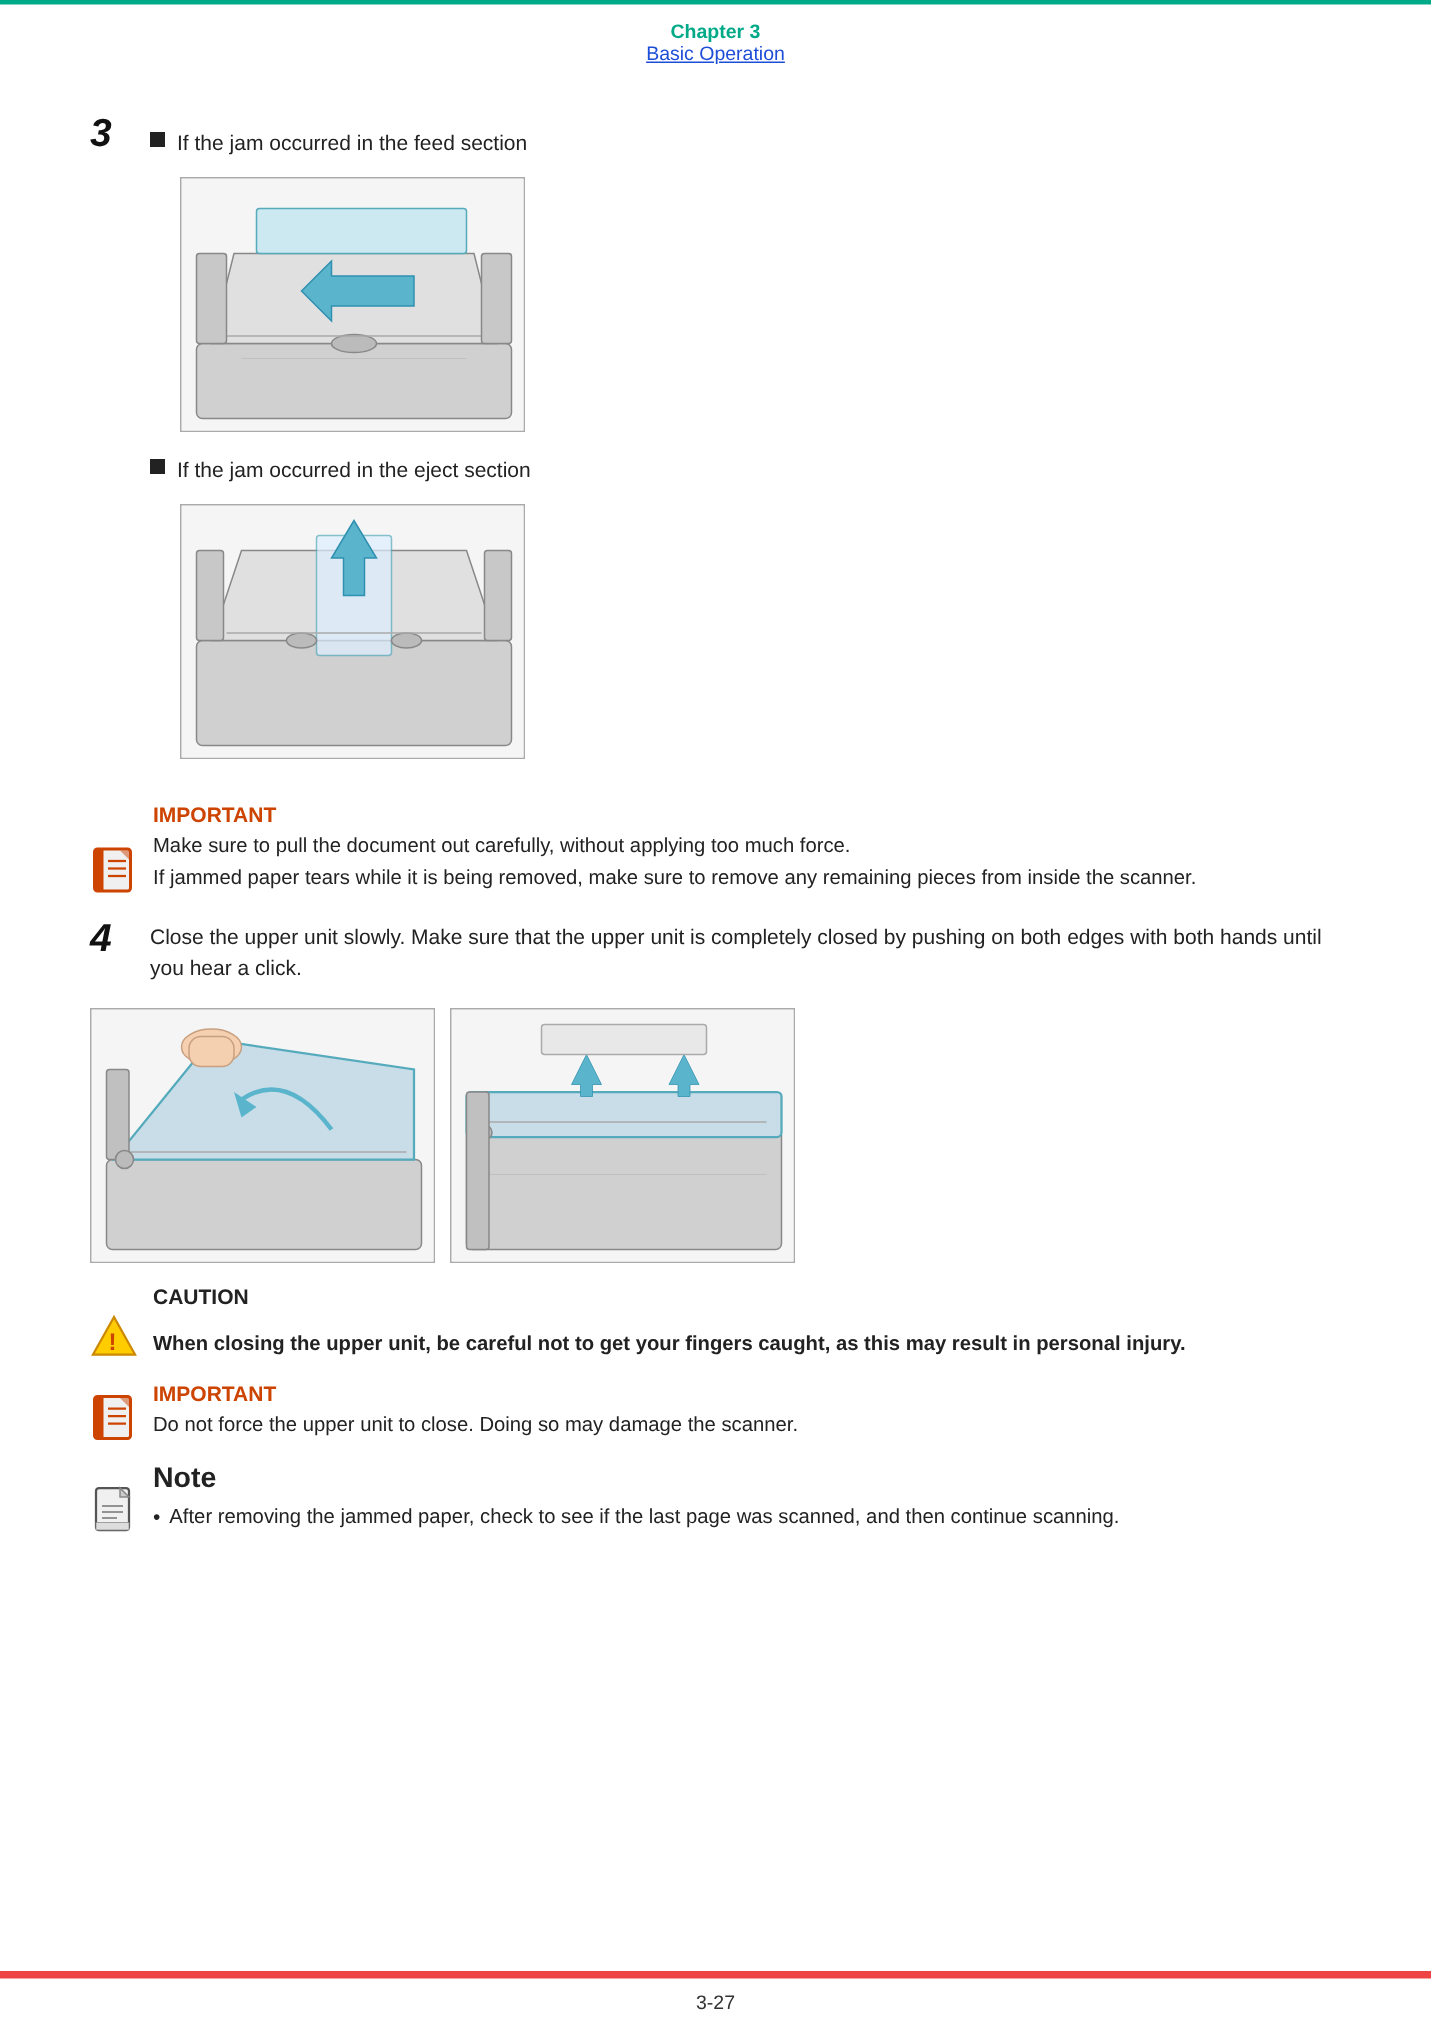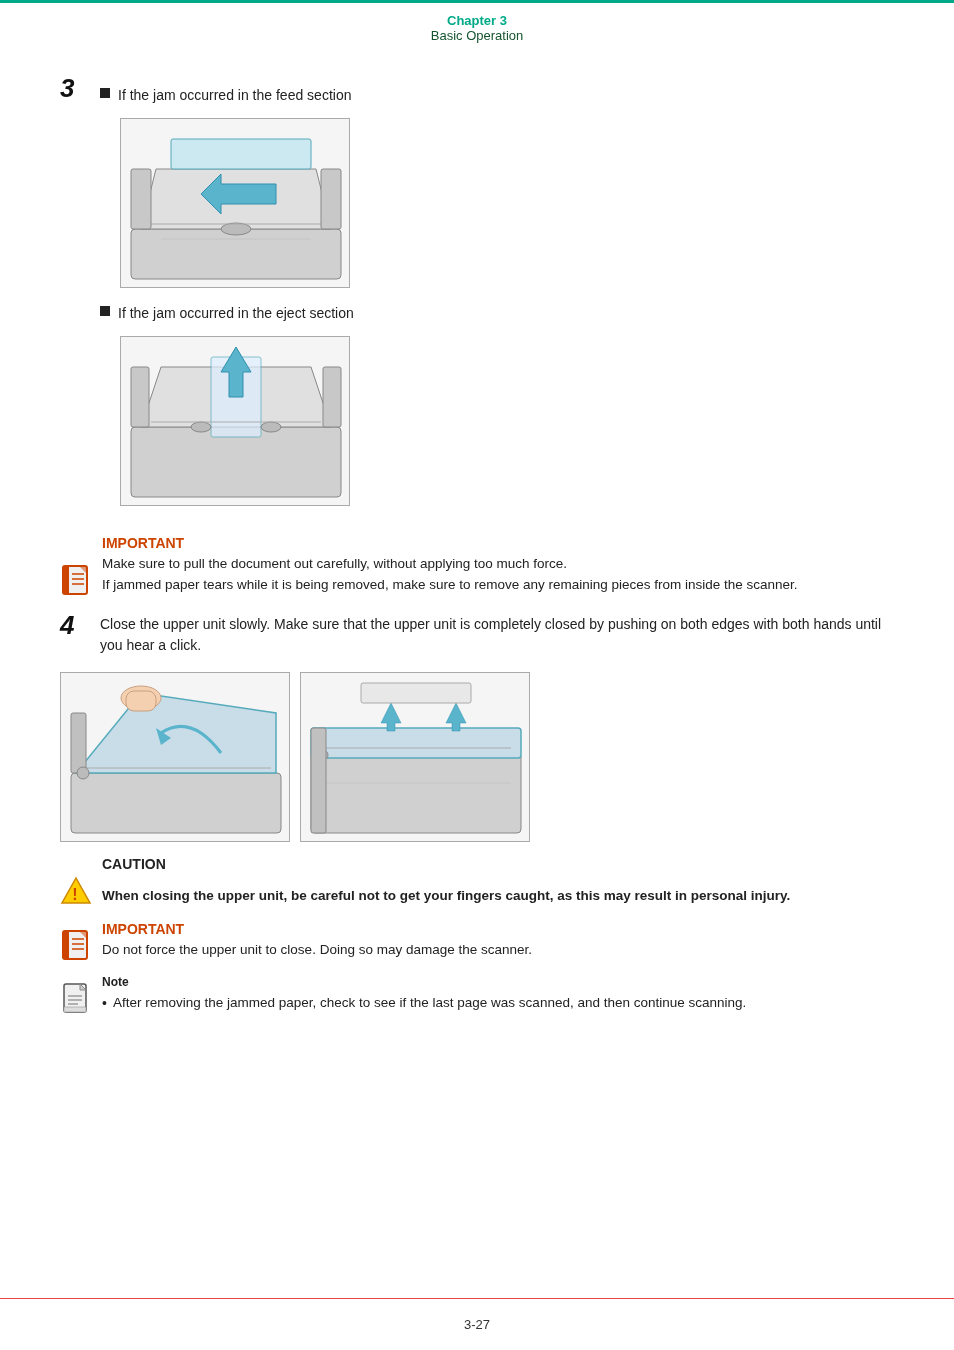--- a/index.html
+++ b/index.html
@@ -25,22 +25,23 @@
       color: #00aa88;
       font-size: 13px;
       font-weight: bold;
     }
     .header-sep {
       color: #00aa88;
       margin: 0 6px;
       font-size: 13px;
     }
     .header-title {
-      color: #14532d;
+      color: #1d4ed8;
       font-size: 13px;
+      text-decoration: underline;
     }
 
     
     .content {
       padding: 10px 60px 40px 60px;
     }
 
     
     .step {
       display: flex;
@@ -145,21 +146,21 @@
     }
     .notice-title-caution {
       font-weight: bold;
       color: #222;
       font-size: 14px;
       margin-bottom: 14px;
     }
     .notice-title-note {
       font-weight: bold;
       color: #222;
-      font-size: 12px;
+      font-size: 19px;
       margin-bottom: 3px;
     }
     .notice-text {
       font-size: 13.5px;
       line-height: 1.55;
       color: #222;
     }
     .notice-text-bold {
       font-size: 13.5px;
       font-weight: bold;
@@ -172,23 +173,23 @@
       margin-top: 4px;
     }
     .notice-bullet-dot {
       margin-right: 6px;
       font-size: 14px;
       line-height: 1.5;
     }
 
     
     .footer {
-      border-top: 1px solid #ef4444;
+      border-top: 5px solid #ef4444;
       text-align: center;
-      padding: 18px 0;
+      padding: 8px 0;
       font-size: 13px;
       color: #333;
       position: absolute;
       bottom: 0;
       left: 0;
       right: 0;
     }
 
     
     svg { display: block; }

